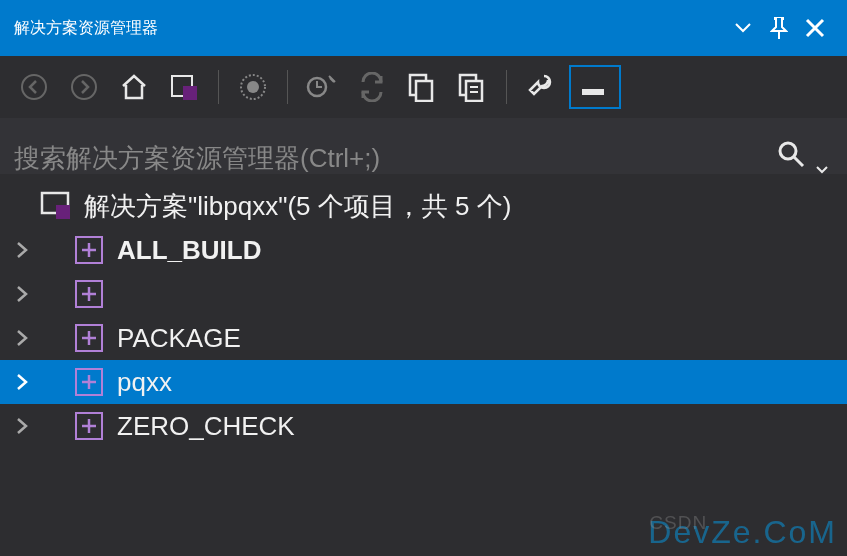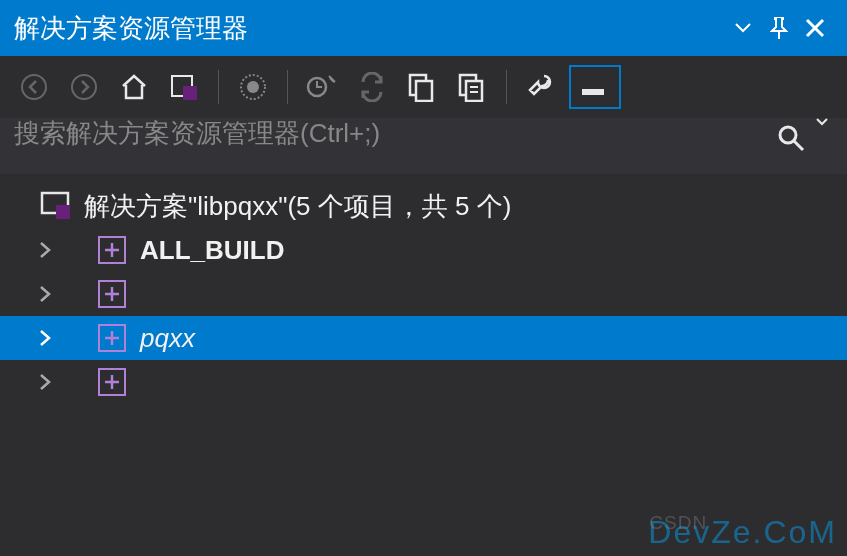--- a/index.html
+++ b/index.html
@@ -11,21 +11,21 @@
     overflow: hidden;
     position: relative;
   }
   .titlebar {
     background: #007acc;
     height: 56px;
     display: flex; align-items: center;
     padding: 0 14px;
   }
   .titlebar .title {
-    font-size: 26px;
+    font-size: 16px;
     color: #ffffff;
     flex: 1;
   }
   .titlebar .tb-icon {
     width: 36px; height: 36px;
     display: flex; align-items: center; justify-content: center;
     color: #ffffff;
     cursor: pointer;
   }
   .toolbar {
@@ -45,21 +45,21 @@
     background: #555;
     margin: 0 6px;
   }
   .toolbar .btn.wrench-active {
     border: 2px solid #007acc;
     width: 52px; height: 44px;
   }
   .searchbar {
     background: #333337;
     height: 56px;
-    display: flex; align-items: flex-start;
+    display: flex; align-items: flex-end;
     padding: 0 14px;
   }
   .searchbar input {
     flex: 1;
     background: transparent;
     border: none;
     color: #999;
     font-size: 26px;
     font-family: inherit;
     outline: none;
@@ -74,25 +74,25 @@
     width: 22px;
     display: flex; align-items: center; justify-content: center;
     cursor: pointer;
   }
   .tree {
     padding-top: 10px;
   }
   .tree-item {
     display: flex; align-items: center;
     height: 44px;
-    padding-left: 32px;
+    padding-left: 9px;
     font-size: 26px;
     cursor: pointer;
   }
-  .tree-item.selected { background: #007acc; font-style: italic; }
+  .tree-item.selected { background: #007acc; }
   .tree-item .expander {
     width: 26px;
     display: flex; align-items: center; justify-content: center;
     color: #aaa;
   }
   .tree-item.level-1 { padding-left: 14px; }
   .tree-item.level-2 .spacer { width: 40px; }
   .proj-icon {
     width: 28px; height: 28px;
     border: 2px solid #b180d7;
@@ -265,20 +265,35 @@
           </svg>
         </span>
         <span class="spacer"></span>
         <span class="proj-icon">
           <svg width="18" height="18" viewBox="0 0 18 18">
             <line x1="9" y1="2" x2="9" y2="16" stroke="#b180d7" stroke-width="2.5"></line>
             <line x1="2" y1="9" x2="16" y2="9" stroke="#b180d7" stroke-width="2.5"></line>
           </svg>
         </span>
       </div>
+      <div class="tree-item level-2">
+        <span class="expander">
+          <svg width="14" height="18" viewBox="0 0 14 18">
+            <path d="M3 2 L11 9 L3 16" stroke="#aaa" stroke-width="2.5" fill="none"></path>
+          </svg>
+        </span>
+        <span class="spacer"></span>
+        <span class="proj-icon">
+          <svg width="18" height="18" viewBox="0 0 18 18">
+            <line x1="9" y1="2" x2="9" y2="16" stroke="#b180d7" stroke-width="2.5"></line>
+            <line x1="2" y1="9" x2="16" y2="9" stroke="#b180d7" stroke-width="2.5"></line>
+          </svg>
+        </span>
+        <span class="">PACKAGE</span>
+      </div>
       <div class="tree-item level-2 selected">
         <span class="expander">
           <svg width="14" height="18" viewBox="0 0 14 18">
             <path d="M3 2 L11 9 L3 16" stroke="#fff" stroke-width="2.5" fill="none"></path>
           </svg>
         </span>
         <span class="spacer"></span>
         <span class="proj-icon">
           <svg width="18" height="18" viewBox="0 0 18 18">
             <line x1="9" y1="2" x2="9" y2="16" stroke="#b180d7" stroke-width="2.5"></line>
@@ -293,20 +308,21 @@
             <path d="M3 2 L11 9 L3 16" stroke="#aaa" stroke-width="2.5" fill="none"></path>
           </svg>
         </span>
         <span class="spacer"></span>
         <span class="proj-icon">
           <svg width="18" height="18" viewBox="0 0 18 18">
             <line x1="9" y1="2" x2="9" y2="16" stroke="#b180d7" stroke-width="2.5"></line>
             <line x1="2" y1="9" x2="16" y2="9" stroke="#b180d7" stroke-width="2.5"></line>
           </svg>
         </span>
+        <span class="">ZERO_CHECK</span>
       </div>
     </div>
 </div>
 
 <div class="watermark">
   <span class="csdn">CSDN</span>
   <div class="line2">DevZe.CoM</div>
 </div>
 
 </body></html>

